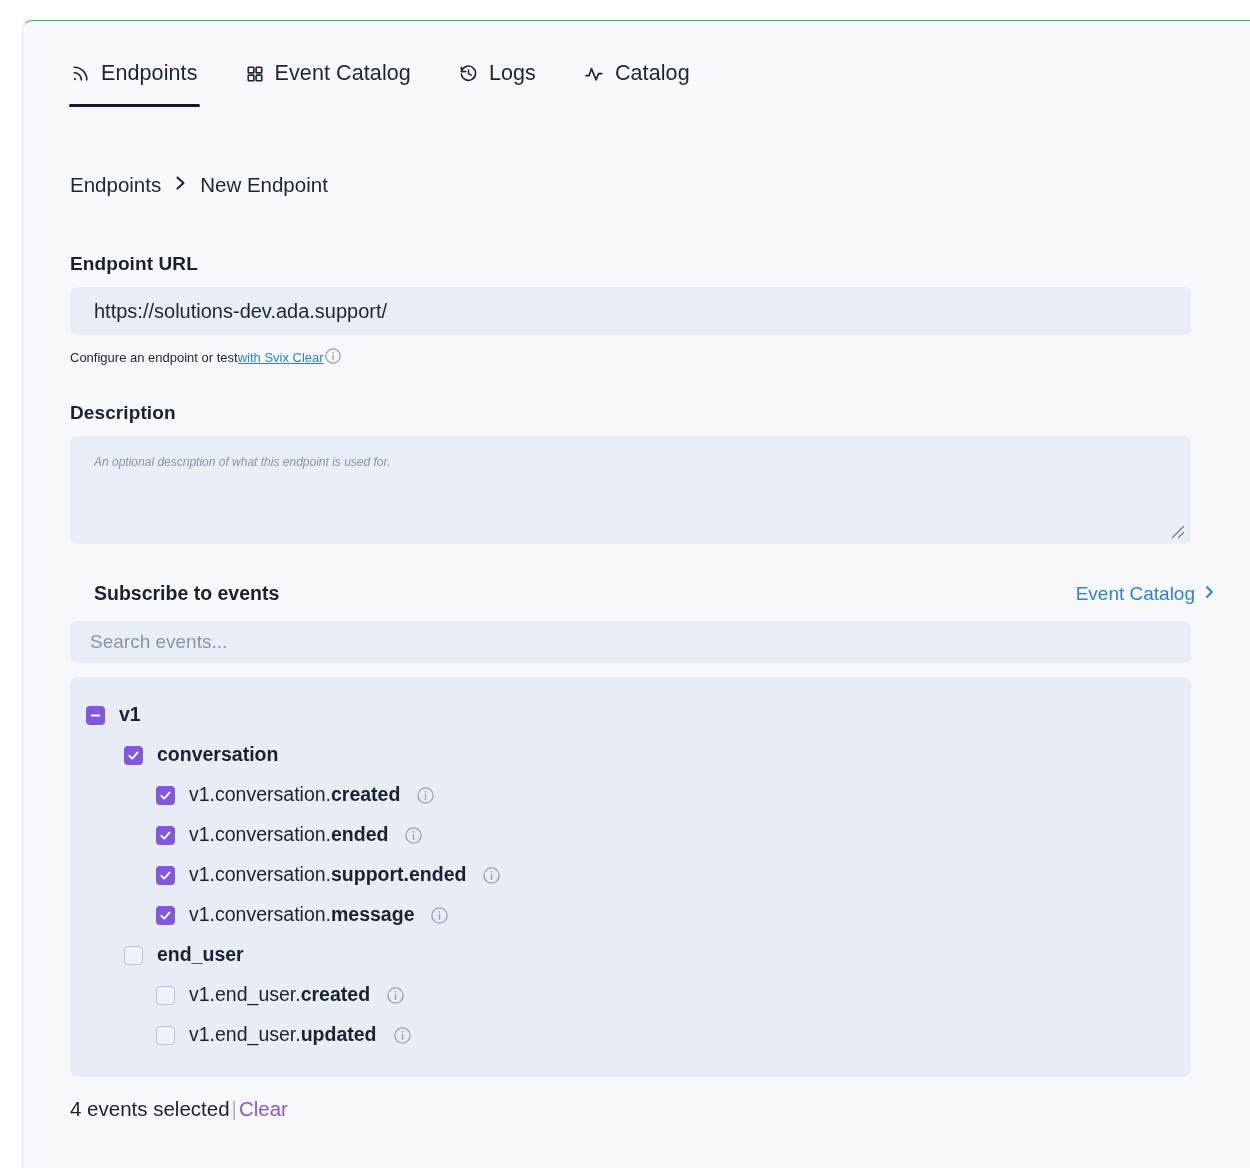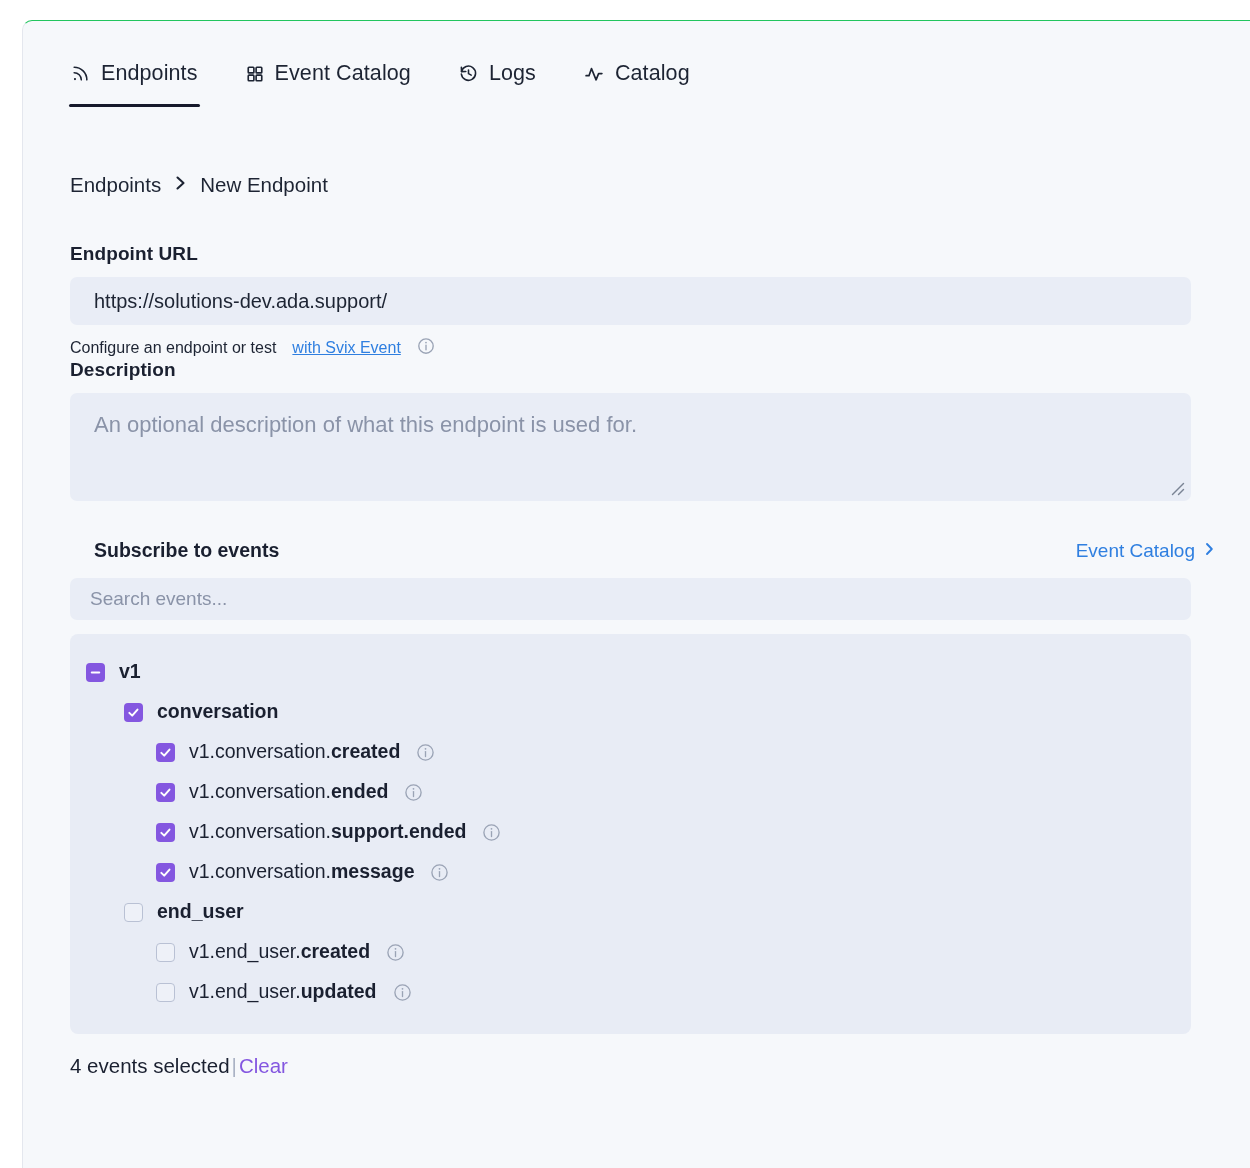--- a/index.html
+++ b/index.html
@@ -68,21 +68,21 @@
     font-size: 20.5px;
     color: #1d2433;
   }
   .breadcrumb .crumb { cursor: pointer; }
   .breadcrumb .crumb.current { cursor: default; }
 
   
   .form {
     position: absolute;
     left: 47px;
-    top: 222px;
+    top: 232px;
     width: 1121px;
   }
   .field-label {
     font-size: 19px;
     font-weight: bold;
     color: #1a2030;
     letter-spacing: 0.1px;
     margin-bottom: 12px;
   }
   .text-input {
@@ -94,46 +94,47 @@
     font-family: "Liberation Sans", sans-serif;
     font-size: 20px;
     color: #1d2433;
     padding: 0 24px;
     display: flex;
     align-items: center;
     outline: none;
   }
   .helper {
     margin-top: 12px;
-    font-size: 16px;
+    font-size: 13px;
     color: #1d2433;
     display: flex;
     align-items: center;
-    gap: 16px;
+    gap: 0;
   }
   .helper .link {
     color: #2f7fe0;
     text-decoration: underline;
     cursor: pointer;
   }
 
   .textarea {
     width: 1121px;
     height: 108px;
     background: #e9edf6;
     border: none;
     border-radius: 7px;
     font-family: "Liberation Sans", sans-serif;
-    font-size: 22px;
+    font-size: 12px;
     color: #8a93a8;
     padding: 19px 24px;
     resize: none;
     outline: none;
     position: relative;
     overflow: hidden;
+    font-style: italic;
   }
   .ta-wrap { position: relative; width: 1121px; }
   .resize-grip {
     position: absolute;
     right: 5px;
     bottom: 4px;
     width: 16px;
     height: 16px;
     pointer-events: none;
   }
@@ -222,21 +223,21 @@
     margin-top: 20px;
     display: flex;
     align-items: center;
     gap: 2px;
     font-size: 20.5px;
     color: #1a2030;
   }
   .footer .sep { color: #aab2c4; }
   .footer .clear { color: #8457e0; cursor: pointer; }
 
-  .mt34 { }
+  .mt34 { margin-top: 34px; }
   .mt38 { margin-top: 38px; margin-left: 24px; }
 </style>
 </head>
 <body>
 
 <div class="app-card">
 
   <div class="tabbar">
 
     <div class="tab active">
@@ -293,21 +294,21 @@
     <span class="crumb current">New Endpoint</span>
   </div>
 
   <div class="form">
 
     <div class="field-label">Endpoint URL</div>
     <div class="text-input">https://solutions-dev.ada.support/</div>
 
     <div class="helper">
       <span>Configure an endpoint or test</span>
-      <span class="link">with Svix Event</span>
+      <span class="link">with Svix Clear</span>
       <span>
         <svg width="18" height="18" viewBox="0 0 20 20" fill="none" stroke="#9aa3b5" stroke-width="1.5">
           <circle cx="10" cy="10" r="8"></circle>
             <line x1="10" y1="9" x2="10" y2="14.2" stroke-linecap="round"></line>
           <circle cx="10" cy="6.2" r="0.95" fill="#9aa3b5" stroke="none"></circle>
         </svg>
       </span>
     </div>
 
     <div class="field-label mt34">Description</div>

